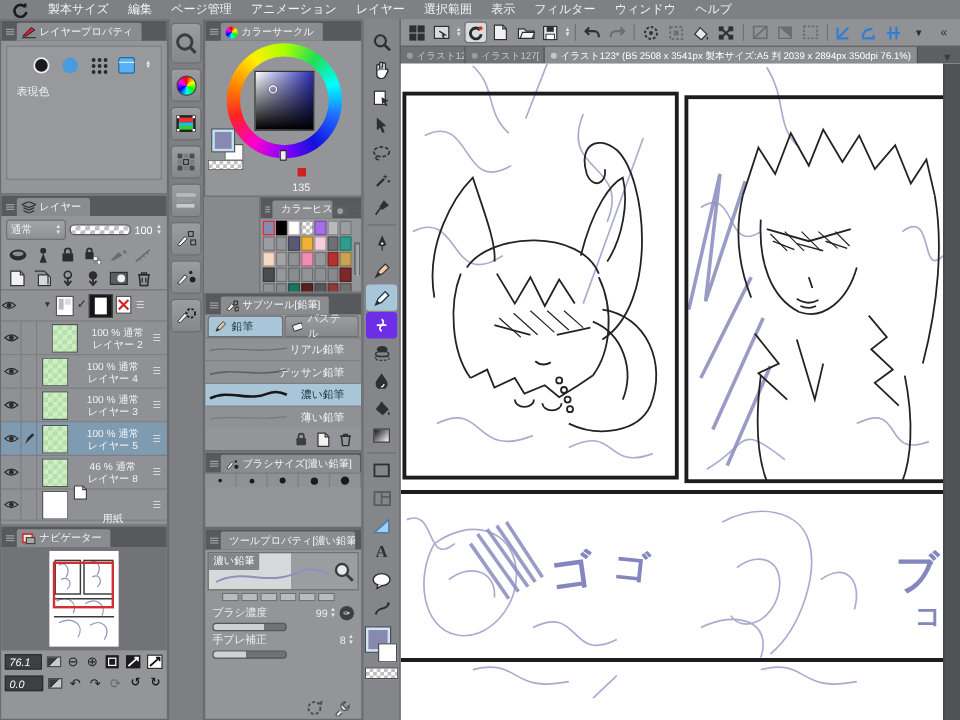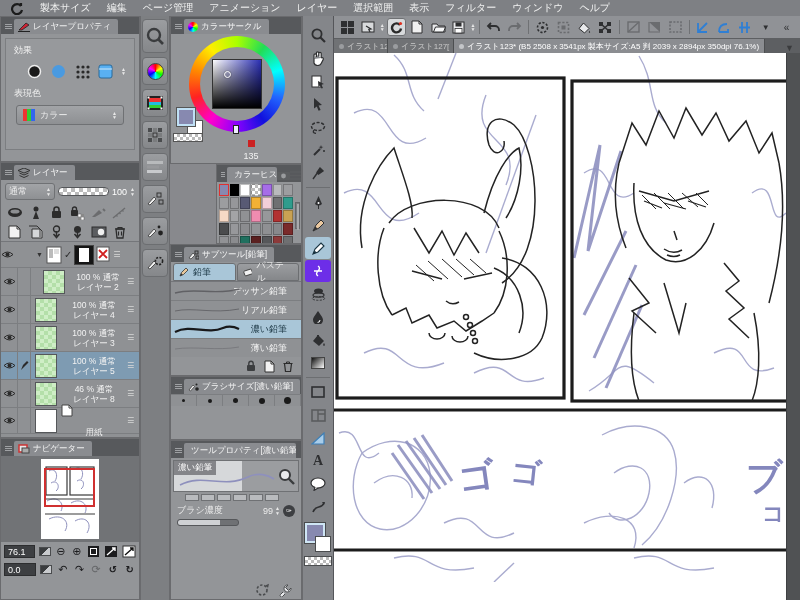--- a/index.html
+++ b/index.html
@@ -72,21 +72,21 @@
   .lmenu { width:12px; color:#d8d8d8; font-size:8px; }
   .lrow0 { height:26px; display:flex; align-items:center; border-bottom:1px solid #7c7e81; gap:2px; }
   .mthumb { width:20px; height:20px; background:#151515; border:1px solid #444; display:flex; align-items:center; justify-content:center; }
   .mthumb i { width:10px; height:14px; background:#fff; }
 
   
   .nav { flex:1; }
   .navview { height:86px; background:#717376; display:flex; justify-content:center; align-items:center; }
   .navctl { padding:2px 3px; display:flex; flex-direction:column; gap:3px; }
   .nrow { display:flex; align-items:center; gap:4px; }
-  .nrow .numbox { width:40px; height:13px; }
+  .nrow .numbox { width:40px; height:13px;font-style:italic; }
   .minisld { width:16px; height:9px; background:linear-gradient(135deg,#3a3c3e 50%,#c8cacd 50%); border:1px solid #4a4c4e; }
   .nbtn { width:17px; height:15px; font-size:11px; color:#1d1d1f; display:flex; align-items:center; justify-content:center; }
 
   
   .dockbtn { width:26px; height:28px; background:linear-gradient(#9b9da0,#85878a); border:1px solid #6c6e71; border-radius:4px; display:flex; align-items:center; justify-content:center; }
   .dockbtn.big { height:34px; }
 
   
   .cc { height:148px; flex:0 0 auto; }
   .wheelwrap { position:relative; height:104px; }
@@ -214,21 +214,20 @@
           <div class="ptab">
             <svg width="12" height="10" viewBox="0 0 12 10">
                 <path d="M1 8 L8 1 L11 3 L4 8 Z" fill="#c23" stroke="#222" stroke-width=".8"></path>
                 <path d="M0 9.5 H12" stroke="#222"></path>
               </svg>
             <span>レイヤープロパティ</span>
           </div>
         </div>
         <div class="pbody">
           <div class="lp-inner">
-            <div class="lbl">効果</div>
             <div class="fxrow">
               <span class="ib">
                   <svg width="15" height="15">
                     <circle cx="7.5" cy="7.5" r="6" fill="#1a1a1a" stroke="#eee" stroke-width="1.5"></circle>
                   </svg>
                 </span>
               <span class="ib">
                   <svg width="15" height="15">
                     <circle cx="7.5" cy="7.5" r="6.5" fill="#4a9ae0"></circle>
                   </svg>
@@ -253,32 +252,20 @@
                     <rect x="1" y="1" width="13" height="13" rx="2" fill="#59b0f2" stroke="#2a6a9a"></rect>
                     <path d="M1 5 h13" stroke="#cfe9fb"></path>
                   </svg>
                 </span>
               <span class="stepper">
                   <span>▲</span>
                   <span>▼</span>
                 </span>
             </div>
             <div class="lbl">表現色</div>
-            <div class="dd">
-              <span class="rgbstripes">
-                  <i></i>
-                  <i></i>
-                  <i></i>
-                </span>
-              <span style="flex:1">カラー</span>
-              <span class="stepper">
-                  <span>▲</span>
-                  <span>▼</span>
-                </span>
-            </div>
           </div>
         </div>
       </section>
 
       <section class="panel lay">
         <div class="phead">
           <span class="grip">
               <i></i>
               <i></i>
               <i></i>
@@ -778,29 +765,29 @@
           <div class="sttab">
             <svg width="10" height="10">
                 <rect x="1" y="3" width="8" height="5" rx="1" fill="#f2f2f2" stroke="#333" stroke-width=".8" transform="rotate(-18 5 5)"></rect>
               </svg>
             <span>パステル</span>
           </div>
         </div>
         <div class="stlist">
           <div class="strow">
             <svg width="70" height="14">
-                <path d="M2 9 C22 3 42 12 66 5" stroke="#515256" stroke-width="1.4" fill="none" opacity=".75"></path>
-              </svg>
-            <span>デッサン鉛筆</span>
+                <path d="M2 8 C20 4 40 11 66 6" stroke="#55565a" stroke-width="1" fill="none" opacity=".7"></path>
+              </svg>
+            <span>リアル鉛筆</span>
           </div>
           <div class="strow">
             <svg width="70" height="14">
-                <path d="M2 8 C20 4 40 11 66 6" stroke="#55565a" stroke-width="1" fill="none" opacity=".7"></path>
-              </svg>
-            <span>リアル鉛筆</span>
+                <path d="M2 9 C22 3 42 12 66 5" stroke="#515256" stroke-width="1.4" fill="none" opacity=".75"></path>
+              </svg>
+            <span>デッサン鉛筆</span>
           </div>
           <div class="strow on">
             <svg width="70" height="14">
                 <path d="M2 10 C18 2 34 13 50 6 C56 3.5 62 5 66 7" stroke="#18181a" stroke-width="2.2" fill="none"></path>
               </svg>
             <span>濃い鉛筆</span>
           </div>
           <div class="strow">
             <svg width="70" height="14">
                 <path d="M2 8 C22 5 44 10 66 6" stroke="#6a6b6f" stroke-width="1" fill="none" opacity=".6"></path>
@@ -906,20 +893,33 @@
             <span class="nm">ブラシ濃度</span>
             <span class="tpval">99</span>
             <span class="stepper">
                 <span>▲</span>
                 <span>▼</span>
               </span>
             <span class="presicon">✑</span>
           </div>
           <div class="sld tpsld">
               <span class="fill" style="width:70%"></span>
+            </div>
+        </div>
+        <div class="tprow">
+          <div class="tphead">
+            <span class="nm">手ブレ補正</span>
+            <span class="tpval">8</span>
+            <span class="stepper">
+                <span>▲</span>
+                <span>▼</span>
+              </span>
+          </div>
+          <div class="sld tpsld">
+              <span class="fill" style="width:45%"></span>
             </div>
         </div>
         <div class="tpbottom">
           <span class="ib">
               <svg width="14" height="14">
                 <circle cx="7" cy="7" r="5" fill="none" stroke="#4a4c4e" stroke-width="1.6" stroke-dasharray="2.4 1.8"></circle>
                 <path d="M11 3 l2 -1 l-.5 2.4" fill="none" stroke="#4a4c4e" stroke-width="1.4"></path>
               </svg>
             </span>
           <span class="ib">

